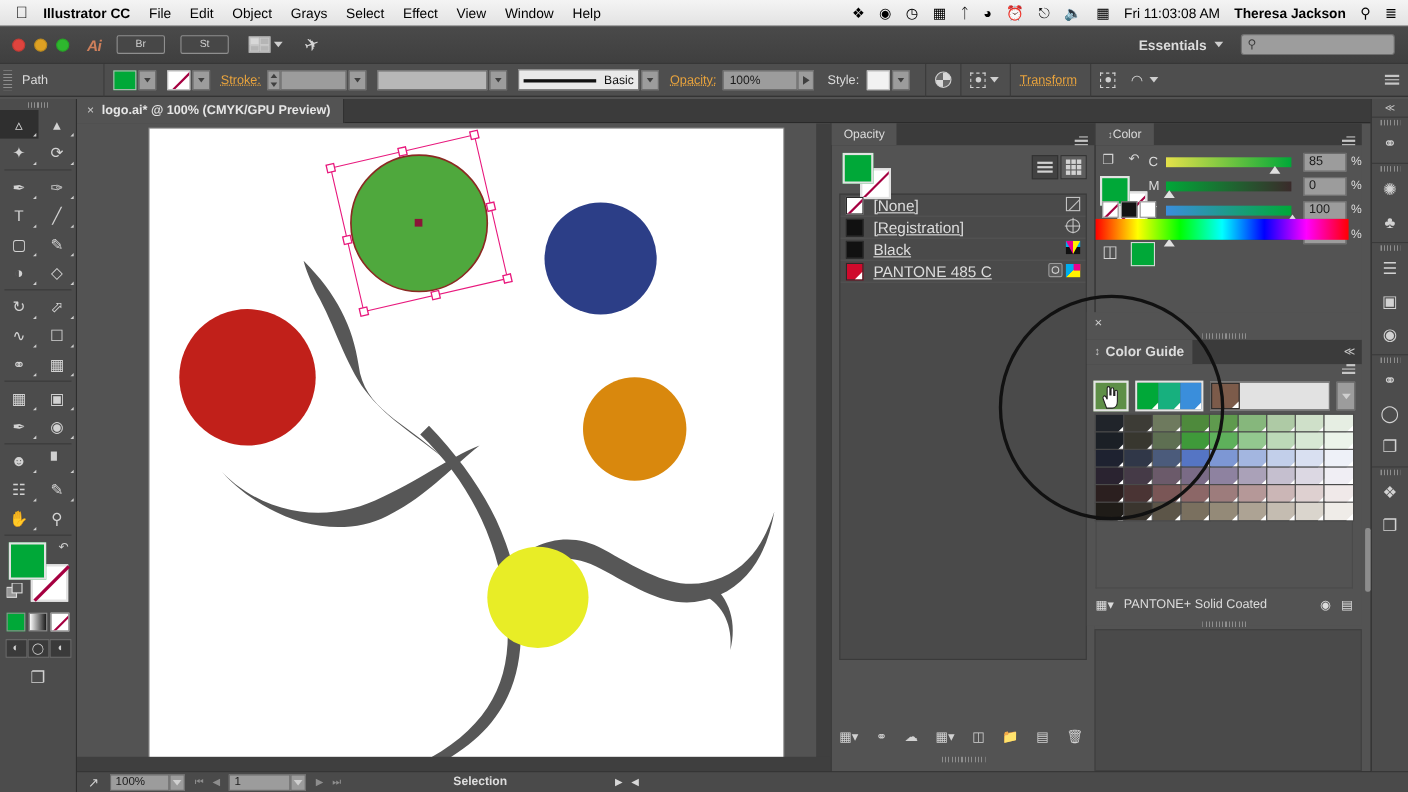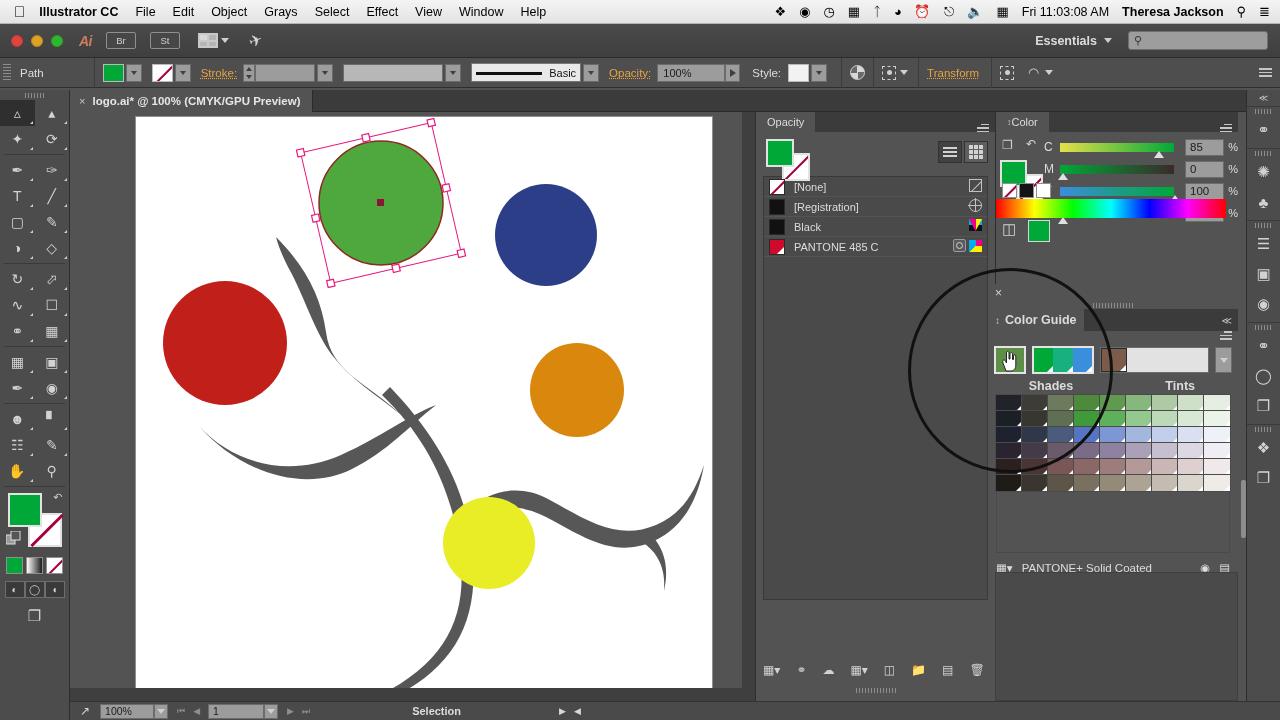--- a/index.html
+++ b/index.html
@@ -34,21 +34,21 @@
     border-bottom:1px solid #2b2b2b;
     display:flex; align-items:center;
   }
   .traffic { display:flex; gap:8px; margin-left:11px; }
   .tl { width:12px; height:12px; border-radius:50%; }
   .tl.r{background:#e0443e;border:1px solid #c13b35;}
   .tl.y{background:#dea123;border:1px solid #bb8a1f;}
   .tl.g{background:#2eb72e;border:1px solid #27a327;}
   .ailogo { margin-left:16px; color:#cd7f5b; font-weight:bold; font-size:14px; font-style:italic; letter-spacing:-0.5px;}
   .minibtn {
-    margin-left:14px; width:30px; height:17px; border:1px solid #8f8f8f;
+    margin-left:14px; width:44px; height:17px; border:1px solid #8f8f8f;
     color:#d0d0d0; font-size:9.5px; display:flex; align-items:center; justify-content:center;
     border-radius:2px; background:#474747;
   }
   .arrangebtn{ margin-left:18px; display:flex; align-items:center; gap:3px;}
   .arrange-ico{ width:20px;height:15px;border:1.5px solid #c9c9c9; display:grid; grid-template-columns:1fr 1fr; grid-template-rows:1fr 1fr;}
   .arrange-ico i{border:0.5px solid #c9c9c9; background:#b5b5b5;}
   .arrange-ico i:nth-child(1){background:#d8d8d8;}
   .caret-d { width:0;height:0;border-left:4px solid transparent;border-right:4px solid transparent;border-top:5px solid #cfcfcf;}
   .rocket { margin-left:20px; color:#d6d6d6; font-size:16px; transform:rotate(-20deg);}
   .ess { margin-left:auto; display:flex; align-items:center; gap:7px; color:#dcdcdc; font-size:12.5px; font-weight:bold;}
@@ -177,21 +177,21 @@
   .sw-none::after{content:'';position:absolute;left:-4px;top:11px;width:36px;height:2px;background:#a50040;transform:rotate(-45deg);}
   .sw-viewbtns{ position:absolute; right:7px; top:9px; display:flex; gap:2px; }
   .vb{ width:24px;height:22px;background:#424242;border:1px solid #323232; display:flex;align-items:center;justify-content:center;flex-direction:column;gap:2px;}
   .vb.act{ background:#5e5e5e; }
   .vb .ln{ width:14px;height:2px;background:#d2d2d2;}
   .vb .gridico{ display:grid;grid-template-columns:repeat(3,4px);grid-template-rows:repeat(3,4px);gap:1px;}
   .vb .gridico i{ background:#d2d2d2; display:block;}
   .swlist{ margin:0 7px; background:#4a4a4a; border:1px solid #3a3a3a; height:424px; overflow:hidden;}
   .swrow{ height:20px; display:flex; align-items:center; padding:0 5px; border-bottom:1px solid #545454; position:relative;}
   .swrow .chip{ width:16px;height:16px;border:1px solid #2a2a2a; margin-right:9px; flex:0 0 auto; position:relative; overflow:hidden;}
-  .swrow .nm{ color:#dcdcdc; font-size:11px; }
+  .swrow .nm{ color:#dcdcdc; font-size:14px;text-decoration:underline; }
   .swrow .rt{ position:absolute; right:5px; top:2px; display:flex; gap:3px; align-items:center;}
   .chip.none{ background:#fff; }
   .chip.none::after{content:'';position:absolute;left:-3px;top:6px;width:24px;height:2px;background:#a50040;transform:rotate(-45deg);}
   .chip.reg{ background:#111; }
   .chip.white{ background:#fff; }
   .chip.black{ background:#111; }
   .chip.pantone{ background:#cf0a2c; }
   .chip.pantone::after{content:'';position:absolute;right:0;bottom:0;border-left:7px solid transparent;border-bottom:7px solid #fff;}
   .chip.gray{ background:#1c1c1c; }
   .ico-sq{ width:13px;height:13px;border:1px solid #c2c2c2; position:relative; overflow:hidden;}
@@ -735,24 +735,20 @@
       </div>
       <div class="harmfield">
         <span class="cell" style="background:#7c5b4a;border:1px solid #2a2a2a;">
             <span class="hs-corner"></span>
           </span>
       </div>
       <div class="harm-drop">
           <span class="caret-d"></span>
         </div>
     </div>
-    <div class="gp-labrow">
-      <span class="shades">Shades</span>
-      <span class="tints">Tints</span>
-    </div>
     <div class="gp-grid" id="cgGrid">
         <div style="background: rgb(32, 36, 42);">
           <span class="c"></span>
         </div>
         <div style="background: rgb(61, 60, 54);">
           <span class="c"></span>
         </div>
         <div style="background: rgb(110, 122, 94);">
           <span class="c"></span>
         </div>

